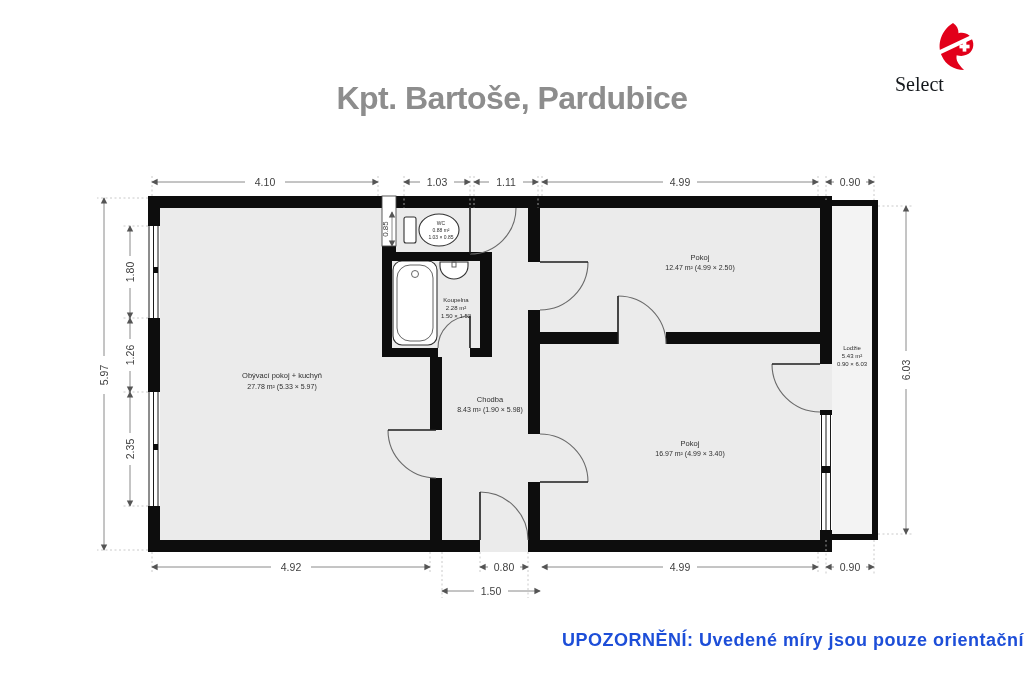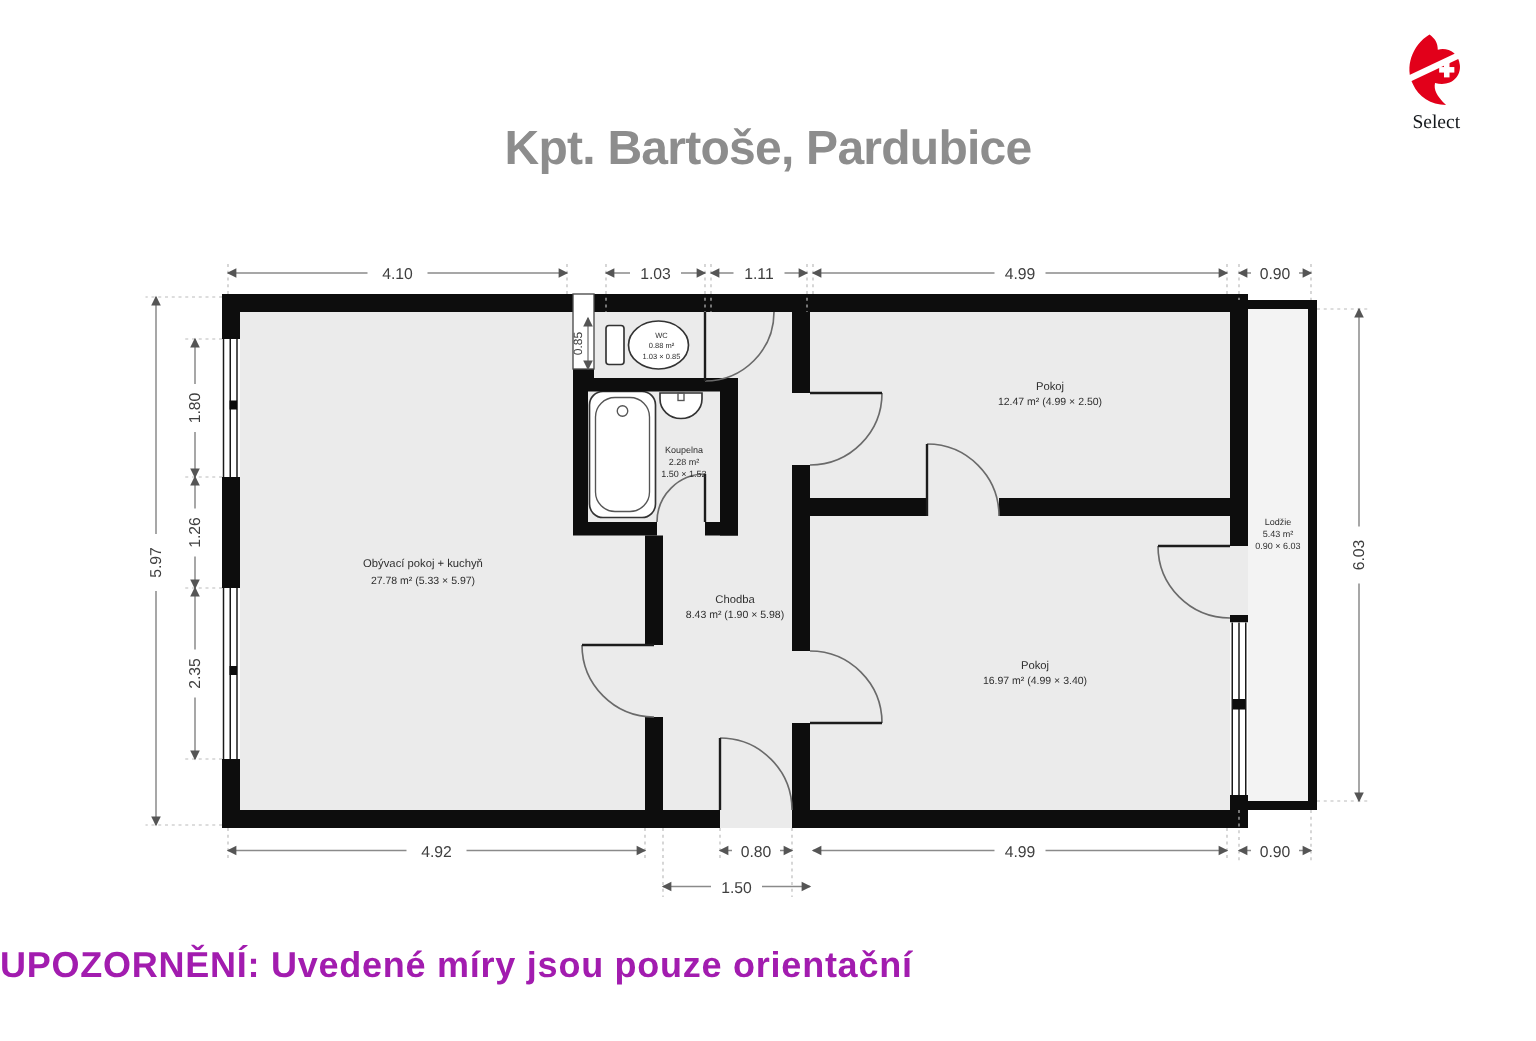--- a/index.html
+++ b/index.html
@@ -1,27 +1,27 @@
 <!DOCTYPE html>
 <html><head>
 <meta charset="utf-8">
 <style>
   html,body{margin:0;padding:0;background:#ffffff;}
   .canvas{position:relative;width:1024px;height:694px;background:#ffffff;overflow:hidden;
           font-family:"Liberation Sans",sans-serif;}
   .title{position:absolute;top:80px;left:0;right:0;text-align:center;
          font-size:32px;font-weight:bold;color:#8d8d8d;letter-spacing:-0.5px;}
-  .notice{position:absolute;top:630px;left:0;right:0;text-align:left;
-          font-size:24px;font-weight:bold;color:#a21caf;letter-spacing:0.5px;}
+  .notice{position:absolute;top:630px;left:0;right:0;text-align:right;
+          font-size:18px;font-weight:bold;color:#1d4ed8;letter-spacing:0.5px;}
   .logo{position:absolute;left:886px;top:20px;width:134px;}
   .logo-mark{display:block;margin:0 auto;width:46px;height:54px;}
   .logo-brand{font-family:"Liberation Serif",serif;font-size:23px;color:#14181c;
               text-align:left;padding-left:7px;line-height:1.05;}
-  .logo-sub{font-family:"Liberation Serif",serif;font-size:13px;color:#14181c;
-            text-align:center;padding-left:9px;line-height:1.0;}
+  .logo-sub{font-family:"Liberation Serif",serif;font-size:20px;color:#14181c;
+            text-align:left;padding-left:9px;line-height:1.0;}
   svg.plan{position:absolute;left:0;top:0;}
   .wall{fill:#0d0d0d;}
   .roomfill{fill:#ebebeb;}
   .logfill{fill:#f3f3f3;}
   .dimline{stroke:#8a8a8a;stroke-width:1;fill:none;}
   .ext{stroke:#bcbcbc;stroke-width:0.8;stroke-dasharray:2 2.5;fill:none;}
   .arc{fill:none;stroke:#6a6a6a;stroke-width:1.1;}
   .leaf{stroke:#1c1c1c;stroke-width:1.6;}
   .fix{fill:#ffffff;stroke:#333333;stroke-width:1.1;}
   .fix2{fill:none;stroke:#555555;stroke-width:0.9;}

